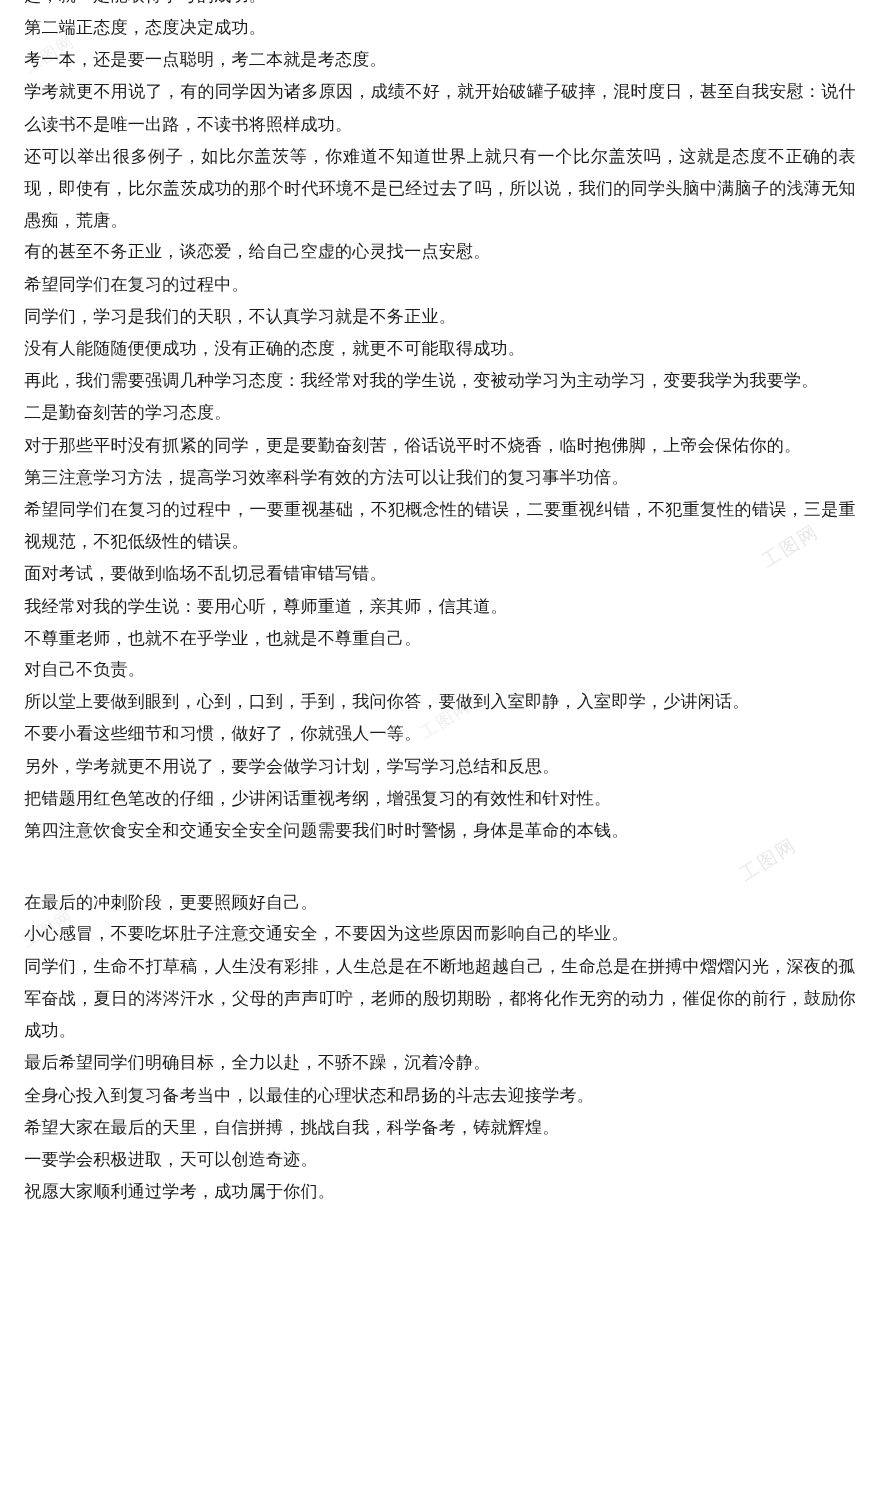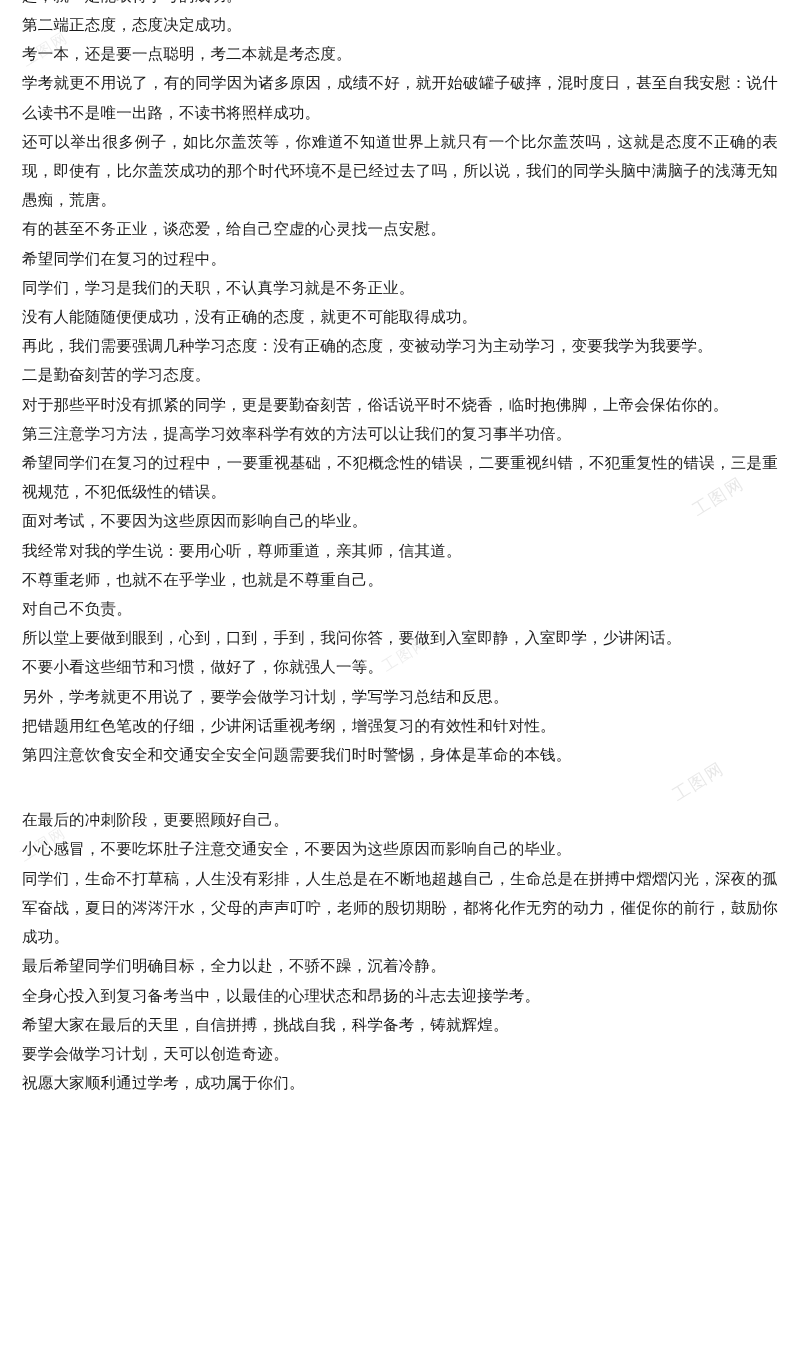--- a/index.html
+++ b/index.html
@@ -75,45 +75,45 @@
     </div>
 
     <p class="para">第二端正态度，态度决定成功。</p>
     <p class="para">考一本，还是要一点聪明，考二本就是考态度。</p>
     <p class="para">学考就更不用说了，有的同学因为诸多原因，成绩不好，就开始破罐子破摔，混时度日，甚至自我安慰：说什么读书不是唯一出路，不读书将照样成功。</p>
     <p class="para">还可以举出很多例子，如比尔盖茨等，你难道不知道世界上就只有一个比尔盖茨吗，这就是态度不正确的表现，即使有，比尔盖茨成功的那个时代环境不是已经过去了吗，所以说，我们的同学头脑中满脑子的浅薄无知愚痴，荒唐。</p>
     <p class="para">有的甚至不务正业，谈恋爱，给自己空虚的心灵找一点安慰。</p>
     <p class="para">希望同学们在复习的过程中。</p>
     <p class="para">同学们，学习是我们的天职，不认真学习就是不务正业。</p>
     <p class="para">没有人能随随便便成功，没有正确的态度，就更不可能取得成功。</p>
-    <p class="para">再此，我们需要强调几种学习态度：没有正确的态度，变被动学习为主动学习，变要我学为我要学。</p>
+    <p class="para">再此，我们需要强调几种学习态度：我经常对我的学生说，变被动学习为主动学习，变要我学为我要学。</p>
     <p class="para">二是勤奋刻苦的学习态度。</p>
     <p class="para">对于那些平时没有抓紧的同学，更是要勤奋刻苦，俗话说平时不烧香，临时抱佛脚，上帝会保佑你的。</p>
     <p class="para">第三注意学习方法，提高学习效率科学有效的方法可以让我们的复习事半功倍。</p>
     <p class="para">希望同学们在复习的过程中，一要重视基础，不犯概念性的错误，二要重视纠错，不犯重复性的错误，三是重视规范，不犯低级性的错误。</p>
-    <p class="para">面对考试，不要因为这些原因而影响自己的毕业。</p>
+    <p class="para">面对考试，要做到临场不乱切忌看错审错写错。</p>
     <p class="para">我经常对我的学生说：要用心听，尊师重道，亲其师，信其道。</p>
     <p class="para">不尊重老师，也就不在乎学业，也就是不尊重自己。</p>
     <p class="para">对自己不负责。</p>
     <p class="para">所以堂上要做到眼到，心到，口到，手到，我问你答，要做到入室即静，入室即学，少讲闲话。</p>
     <p class="para">不要小看这些细节和习惯，做好了，你就强人一等。</p>
     <p class="para">另外，学考就更不用说了，要学会做学习计划，学写学习总结和反思。</p>
     <p class="para">把错题用红色笔改的仔细，少讲闲话重视考纲，增强复习的有效性和针对性。</p>
     <p class="para">第四注意饮食安全和交通安全安全问题需要我们时时警惕，身体是革命的本钱。</p>
 
     <div class="gap"></div>
     <div class="gap-small"></div>
 
     <p class="para">在最后的冲刺阶段，更要照顾好自己。</p>
     <p class="para">小心感冒，不要吃坏肚子注意交通安全，不要因为这些原因而影响自己的毕业。</p>
     <p class="para">同学们，生命不打草稿，人生没有彩排，人生总是在不断地超越自己，生命总是在拼搏中熠熠闪光，深夜的孤军奋战，夏日的涔涔汗水，父母的声声叮咛，老师的殷切期盼，都将化作无穷的动力，催促你的前行，鼓励你成功。</p>
     <p class="para">最后希望同学们明确目标，全力以赴，不骄不躁，沉着冷静。</p>
     <p class="para">全身心投入到复习备考当中，以最佳的心理状态和昂扬的斗志去迎接学考。</p>
     <p class="para">希望大家在最后的天里，自信拼搏，挑战自我，科学备考，铸就辉煌。</p>
-    <p class="para">要学会做学习计划，天可以创造奇迹。</p>
+    <p class="para">一要学会积极进取，天可以创造奇迹。</p>
     <p class="para">祝愿大家顺利通过学考，成功属于你们。</p>
 
   </div>
 
   <div class="wm big" style="left: 690px; top: 485px;">工图网</div>
   <div class="wm" style="left: 380px; top: 645px;">工图网</div>
   <div class="wm big" style="left: 670px; top: 770px;">工图网</div>
   <div class="wm" style="left: 18px; top: 835px;">工图网</div>
   <div class="wm" style="left: 20px; top: 40px;">工图网</div>
 

